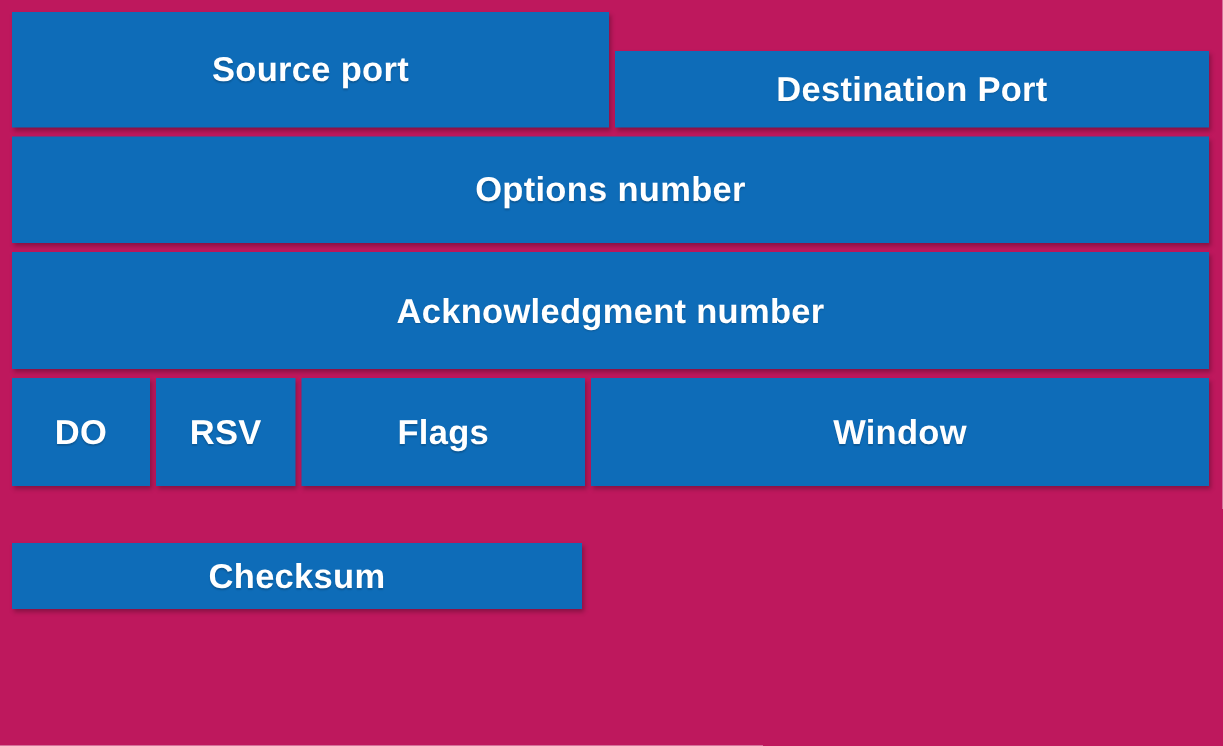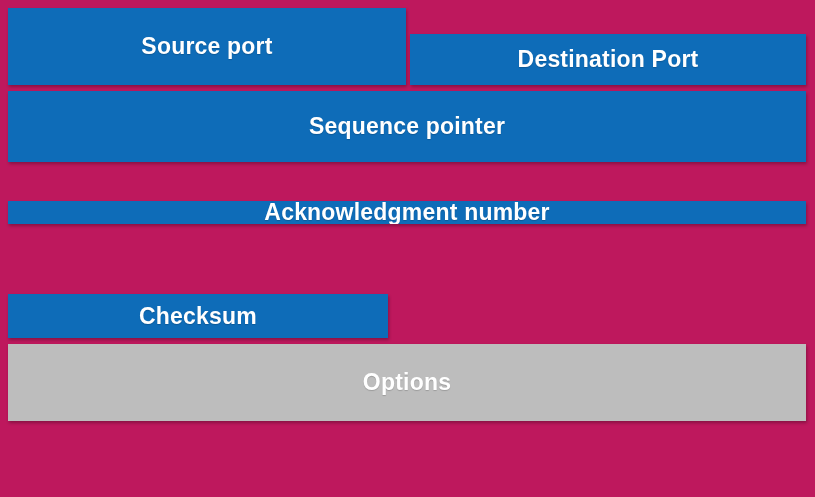--- a/index.html
+++ b/index.html
@@ -30,21 +30,21 @@
   .header-row {
     display: flex;
     gap: 4px;
     width: 100%;
     flex: 0 0 auto;
   }
 
   
   .row-ports        { height: 77px; }
   .row-sequence     { height: 71px; }
-  .row-ack          { height: 88px; align-items: center; }
+  .row-ack          { height: 78px; }
   .row-flags        { height: 72px; }
   .row-checksum     { height: 76px; }
   .row-options      { height: 77px; }
 
   .field {
     background: #0E6CB8;
     color: #ffffff;
     display: flex;
     align-items: center;
     justify-content: center;
@@ -79,29 +79,32 @@
 <body>
 
 <div id="tcp-header-diagram">
 
   <div class="header-row row-ports">
     <div class="field w-source">Source port</div>
     <div class="field w-destination">Destination Port</div>
   </div>
 
   <div class="header-row row-sequence">
-    <div class="field w-full">Sequence pointer</div>
+    <div class="field w-full">Options number</div>
   </div>
 
   <div class="header-row row-ack">
     <div class="field w-full">Acknowledgment number</div>
   </div>
 
+  <div class="header-row row-flags">
+    <div class="field w-do">DO</div>
+    <div class="field w-rsv">RSV</div>
+    <div class="field w-flags">Flags</div>
+    <div class="field w-window">Window</div>
+  </div>
 
   <div class="header-row row-checksum">
     <div class="field w-checksum">Checksum</div>
   </div>
 
-  <div class="header-row row-options">
-    <div class="field grey w-full">Options</div>
-  </div>
 
 </div>
 
 </body></html>

